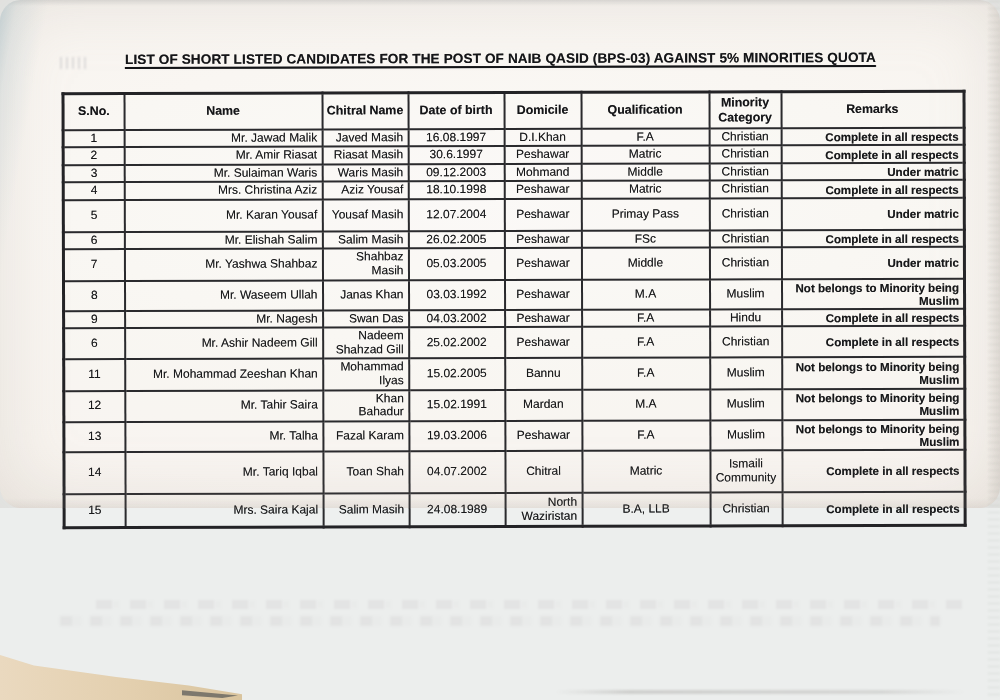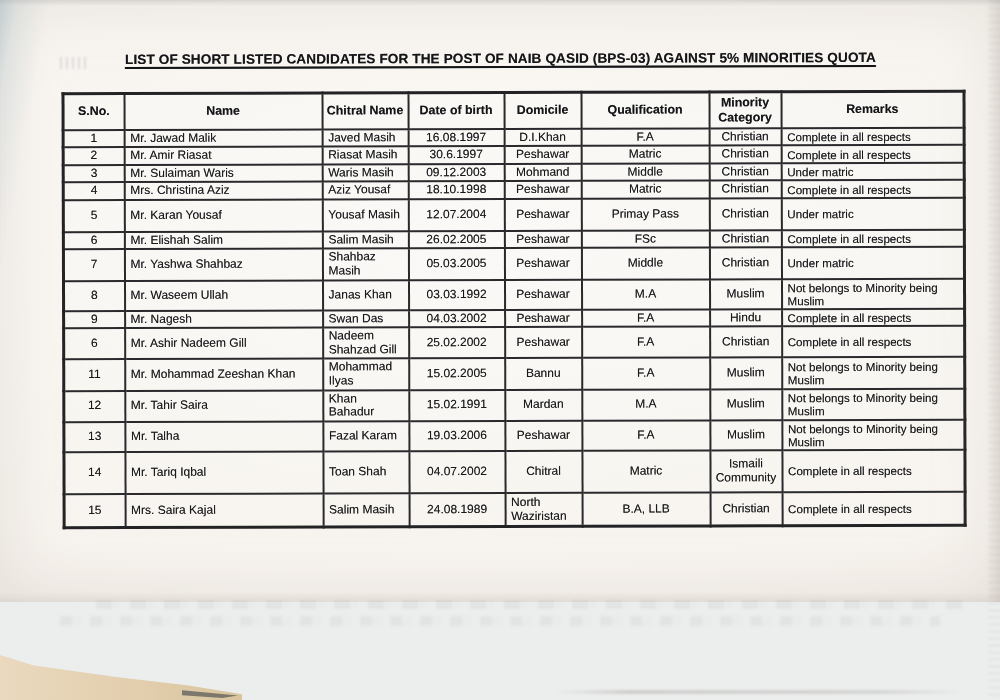--- a/index.html
+++ b/index.html
@@ -3,27 +3,28 @@
 <meta charset="utf-8">
 <style>
   html,body{margin:0;padding:0;}
   body{
     width:1000px;height:700px;overflow:hidden;
     font-family:"Liberation Sans",sans-serif;
     background:#eceeed;
   }
   
   .page{
-    position:absolute;left:0;top:0;width:1000px;height:602px;
+    position:absolute;left:0;top:0;width:1000px;height:508px;
     background:
       linear-gradient(100deg, rgba(160,190,202,0.55) 0%, rgba(160,190,202,0.20) 1.6%, rgba(240,238,234,0) 4.5%),
       linear-gradient(to bottom, rgba(130,135,138,0.22) 0px, rgba(130,135,138,0) 6px),
       linear-gradient(to left, rgba(185,178,172,0.30) 0px, rgba(185,178,172,0) 13px),
       linear-gradient(to top, rgba(175,165,160,0.18) 0px, rgba(175,165,160,0) 10px),
       radial-gradient(130% 95% at 48% 38%, #fbf9f6 0%, #f7f3ee 62%, #f0eae3 100%);
+    border-radius: 21px;
   }
   .page::after{
     content:"";position:absolute;inset:0;pointer-events:none;
     box-shadow:inset 0 0 70px rgba(170,160,150,0.22);
   }
   
   .artifact{position:absolute;pointer-events:none;}
   .smudge-title{
     left:60px;top:57px;width:28px;height:12px;opacity:.45;
     background:repeating-linear-gradient(90deg, rgba(95,100,115,0.40) 0 2px, rgba(95,100,115,0) 2px 6px);
@@ -88,22 +89,22 @@
     overflow:hidden;
   }
   .cand th{
     font-size:12.4px;font-weight:bold;text-align:center;
     padding:2px 3px;line-height:1.2;color:#141518;
   }
   .cand td{
     font-size:12px;padding:1px 4px;line-height:1.13;color:#17181a;
   }
   .c-center{text-align:center;}
-  .c-left{text-align:left;padding-left:5px !important;}
-  .c-remarks{font-weight:normal;font-size:11.6px !important;line-height:1.22;}
+  .c-left{text-align:right;padding-left:5px !important;}
+  .c-remarks{font-weight:bold;font-size:11.6px !important;line-height:1.22;}
 </style>
 </head>
 <body>
 
 <div class="page">
   <div class="artifact smudge-title"></div>
   <div class="artifact bleed-line-1"></div>
   <div class="artifact bleed-line-2"></div>
   <div class="artifact corner-wedge"></div>
   <div class="artifact corner-wedge-tip"></div>

